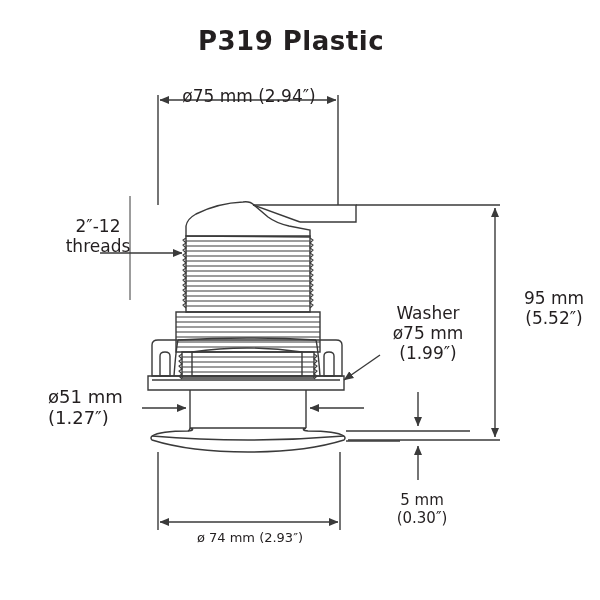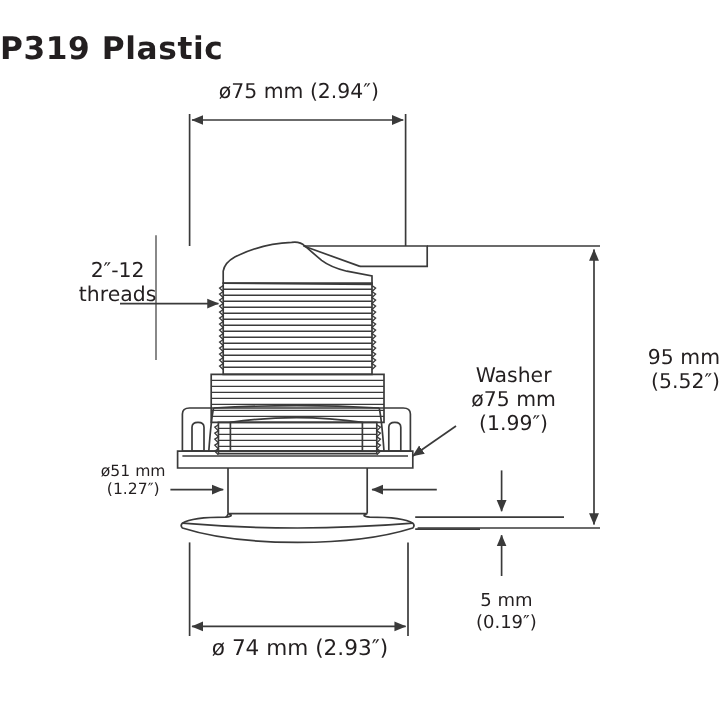--- a/index.html
+++ b/index.html
@@ -28,27 +28,28 @@
     font-family: "DejaVu Sans", "Liberation Sans", sans-serif;
     color: #231f20;
     white-space: pre;
     line-height: 1.18;
     letter-spacing: 0px;
   }
   #title {
     left: 0;
     top: 26px;
     width: 582px;
+    text-align: center;
     font-size: 26px;
     font-weight: bold;
     letter-spacing: 0.5px;
   }
   #dim-top-label {
     left: 158px;
-    top: 67px;
+    top: 86px;
     width: 182px;
     text-align: center;
     font-size: 17px;
   }
   #threads-label {
     left: 38px;
     top: 216px;
     width: 120px;
     text-align: center;
     font-size: 17px;
@@ -57,43 +58,43 @@
     left: 368px;
     top: 303px;
     width: 120px;
     text-align: center;
     font-size: 17px;
   }
   #height-label {
     left: 508px;
     top: 288px;
     width: 92px;
-    text-align: right;
+    text-align: center;
     font-size: 17px;
   }
   #stem-label {
     left: 48px;
     top: 386px;
     width: 126px;
-    text-align: center;
-    font-size: 13px;
+    text-align: left;
+    font-size: 18px;
   }
   #thickness-label {
     left: 372px;
     top: 492px;
     width: 100px;
     text-align: center;
     font-size: 15px;
   }
   #dim-bottom-label {
     left: 150px;
     top: 530px;
     width: 200px;
     text-align: center;
-    font-size: 18px;
+    font-size: 13px;
   }
 </style>
 </head>
 <body>
 
 <div id="page">
 
   <svg id="drawing" viewBox="0 0 600 600">
     <defs>
       <marker id="arrEnd" viewBox="0 0 10 10" refX="9.5" refY="5" markerWidth="7" markerHeight="7" orient="auto-start-reverse">
@@ -243,17 +244,17 @@
   <div class="lbl" id="dim-top-label">ø75 mm (2.94″)</div>
 
   <div class="lbl" id="threads-label"><span>2″-12</span><br><span>threads</span></div>
 
   <div class="lbl" id="washer-label"><span>Washer</span><br><span>ø75 mm</span><br><span>(1.99″)</span></div>
 
   <div class="lbl" id="height-label"><span>95 mm</span><br><span>(5.52″)</span></div>
 
   <div class="lbl" id="stem-label"><span>ø51 mm</span><br><span>(1.27″)</span></div>
 
-  <div class="lbl" id="thickness-label"><span>5 mm</span><br><span>(0.19″)</span></div>
+  <div class="lbl" id="thickness-label"><span>5 mm</span><br><span>(0.30″)</span></div>
 
   <div class="lbl" id="dim-bottom-label">ø 74 mm (2.93″)</div>
 
 </div>
 
 </body></html>

